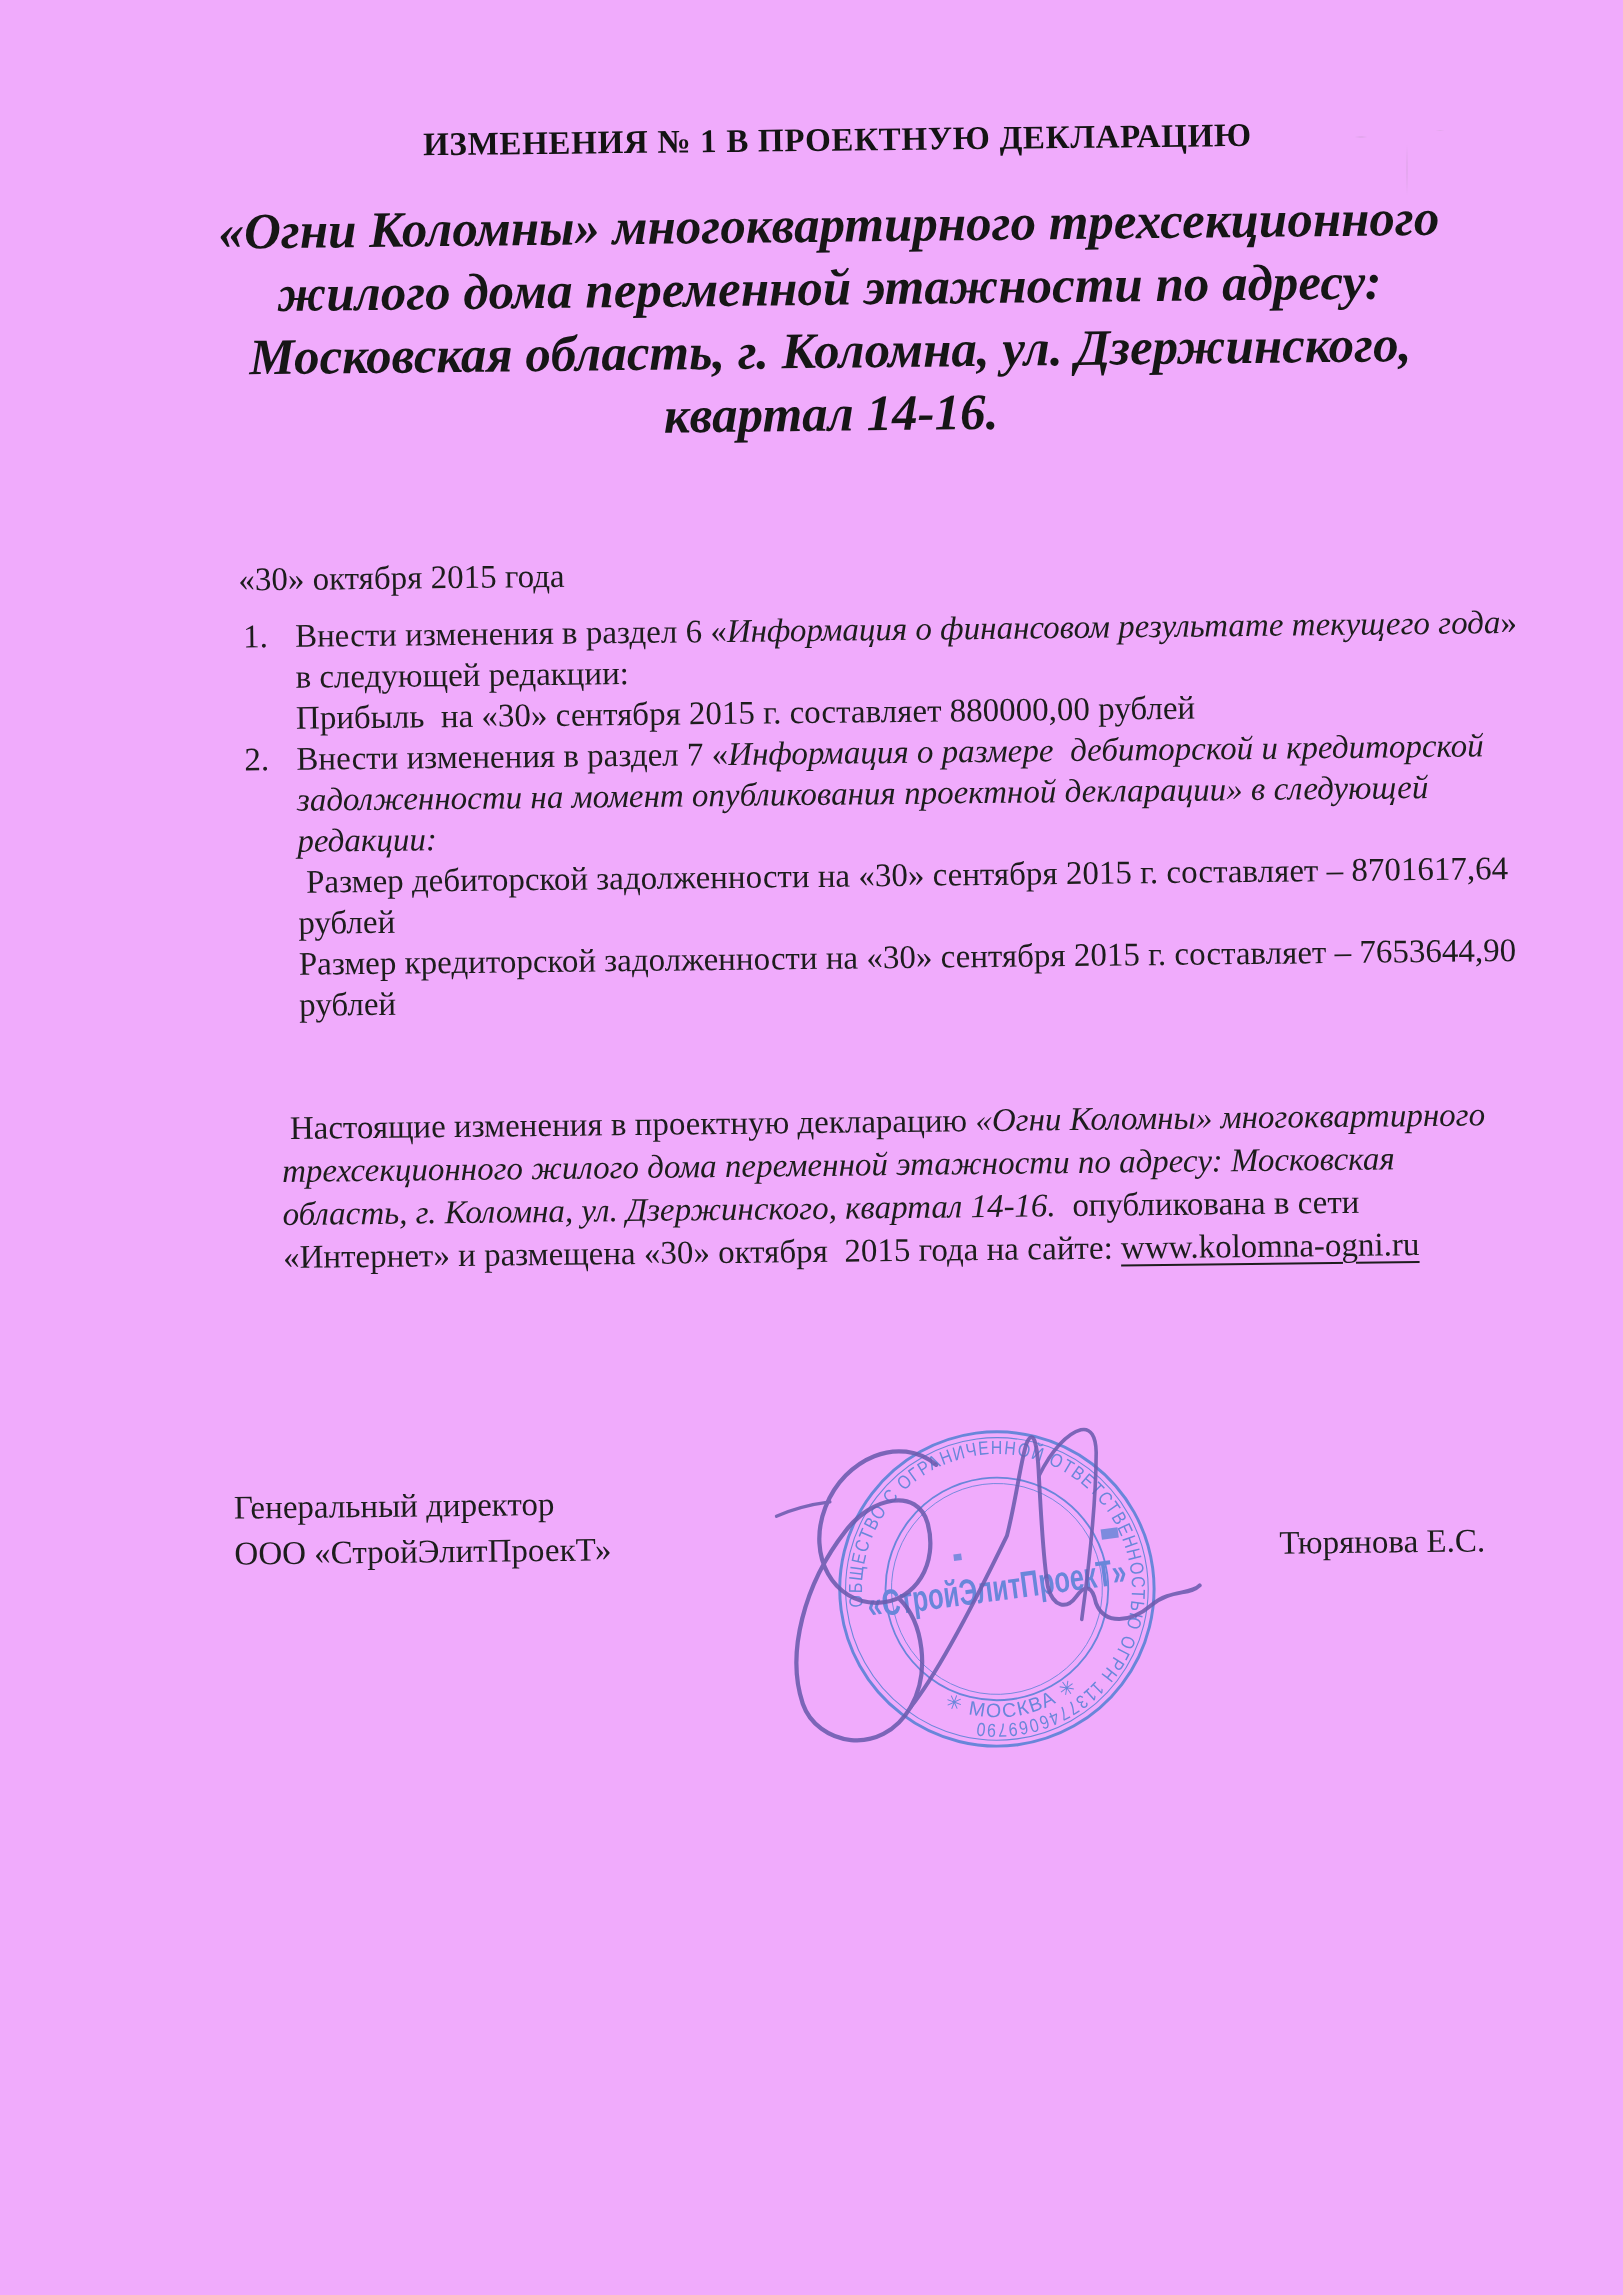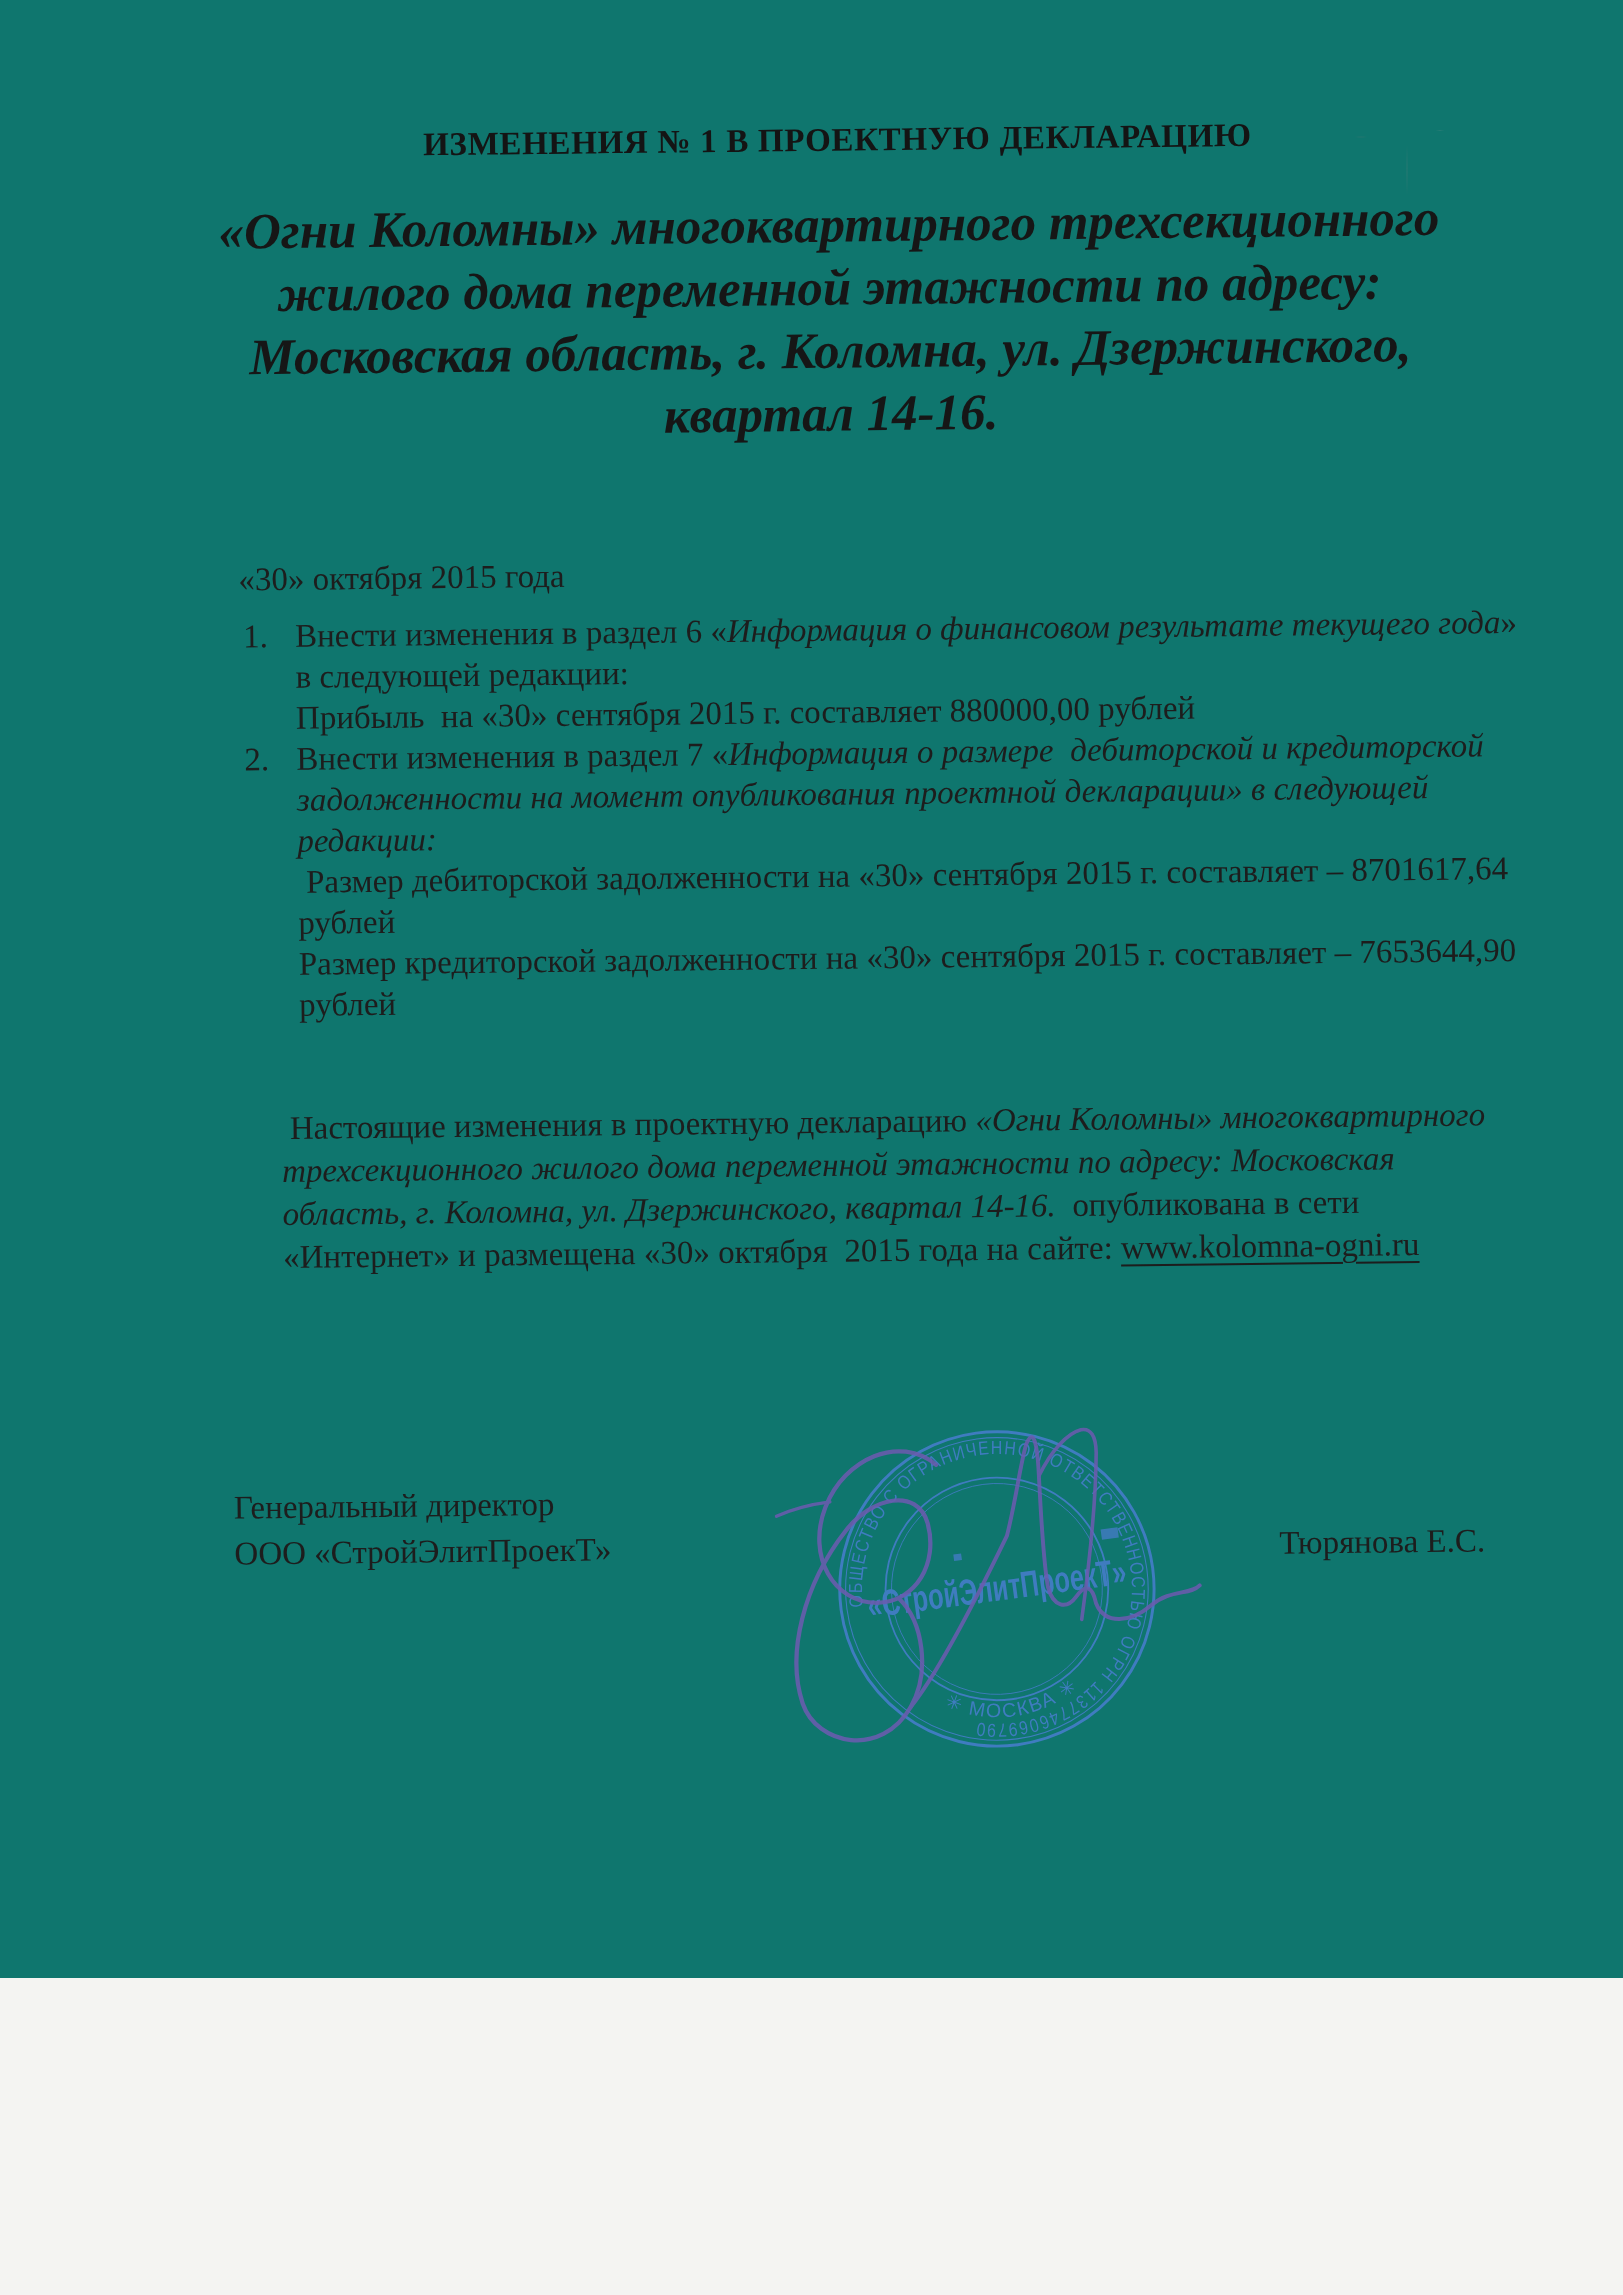--- a/index.html
+++ b/index.html
@@ -3,22 +3,22 @@
 <meta charset="utf-8">
 <style>
   html,body{margin:0;padding:0;}
   body{
     width:1623px;height:2295px;
     background:#f4f4f2;
     font-family:"Liberation Serif","DejaVu Serif",serif;
   }
   .page{
     position:relative;
-    width:1623px;height:1978px;
-    background:#0f766e;
+    width:1623px;height:2295px;
+    background:#f0abfc;
     overflow:hidden;
     color:#1d1d1d;
   }
   
   .sheet{
     position:absolute;inset:0;
     transform:rotate(-0.65deg);
     transform-origin:811px 982px;
   }
   .doc-title{

